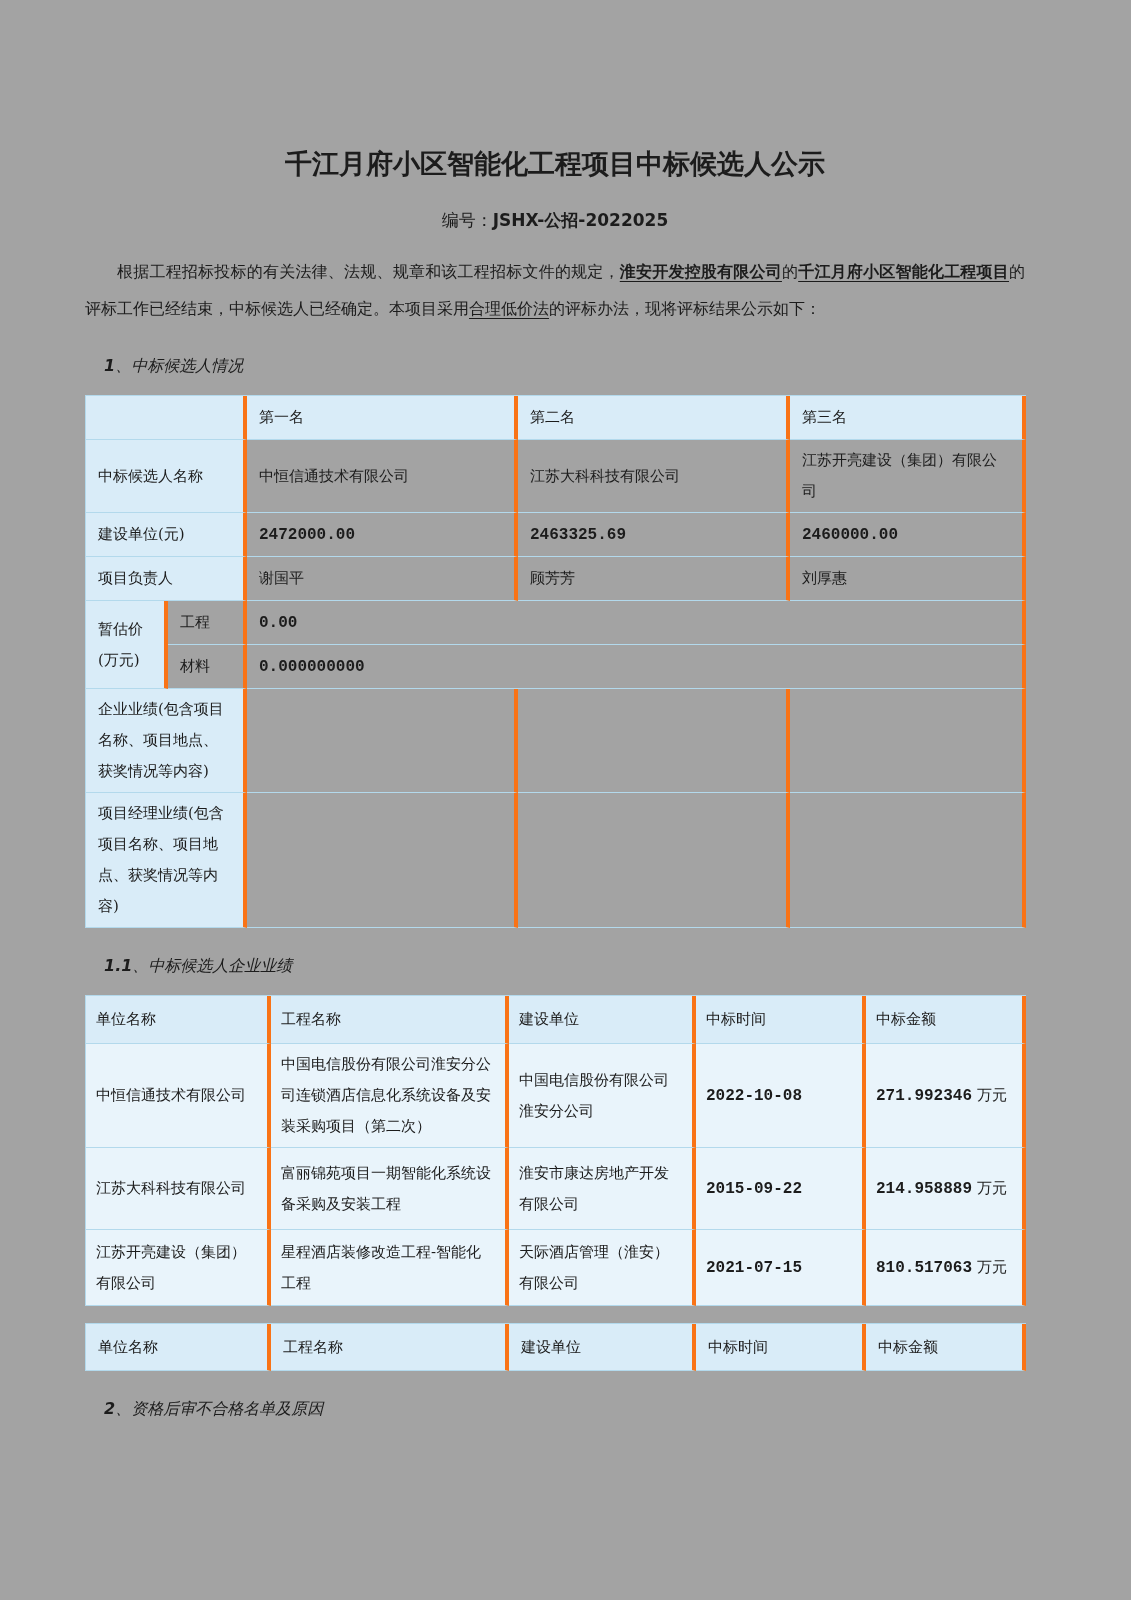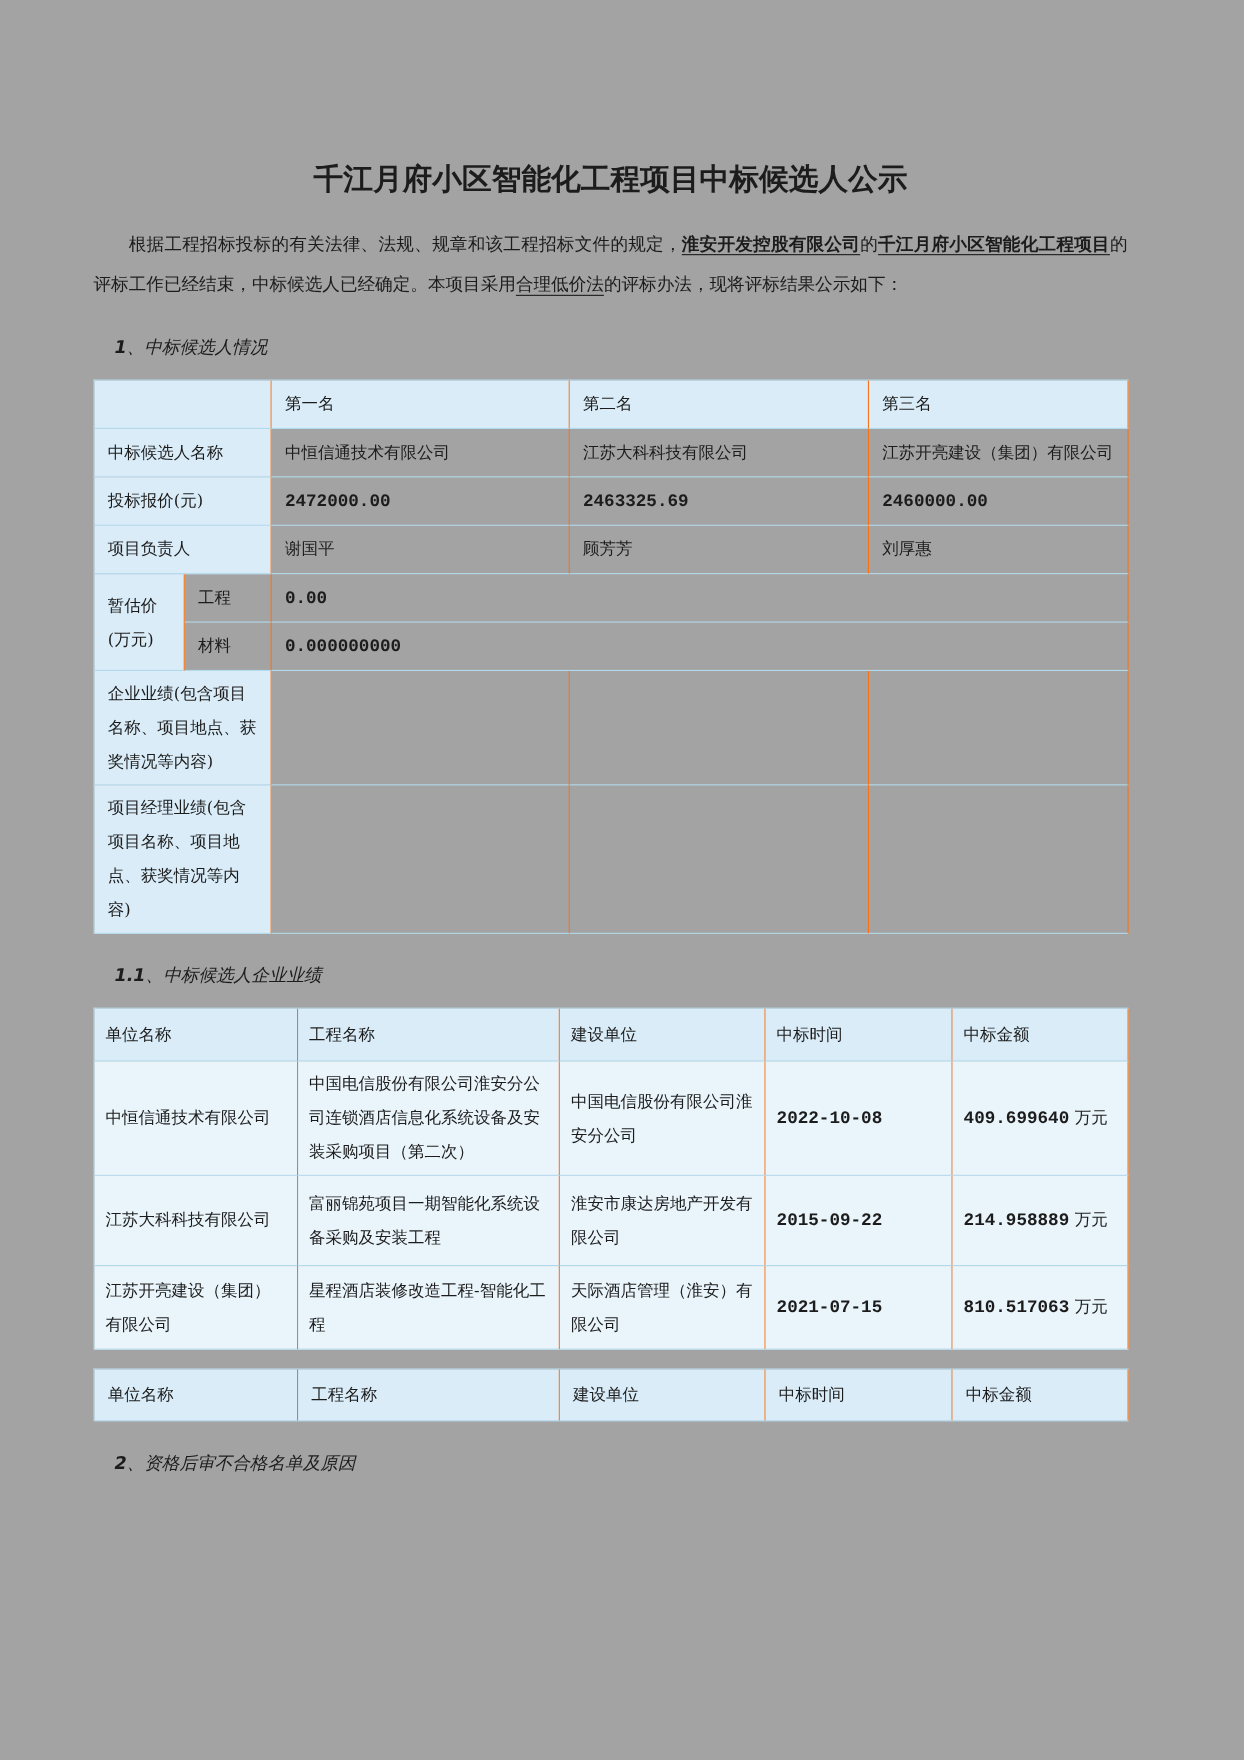--- a/index.html
+++ b/index.html
@@ -54,21 +54,21 @@
   table {
     border-collapse: separate;
     border-spacing: 0;
     width: 940px;
     table-layout: fixed;
     margin-top: 17px;
     border-top: 1px solid #b3d9ec;
     border-left: 1px solid #b3d9ec;
   }
   td {
-    border-right: 1px solid #f97316;
+    border-right: 4px solid #f97316;
     border-bottom: 1px solid #b3d9ec;
     vertical-align: middle;
     text-align: left;
     font-size: 15px;
     line-height: 31px;
     padding: 5px 12px;
     word-break: break-all;
     overflow-wrap: break-word;
     box-sizing: border-box;
   }
@@ -96,20 +96,21 @@
   .t3 tr { height: 47px; }
 </style>
 </head>
 <body>
 
 <div class="page">
   <div class="content">
 
     <h1 class="title">千江月府小区智能化工程项目中标候选人公示</h1>
 
+    <div class="doc-number"><span>编号：</span><span class="code">JSHX-公招-2022025</span></div>
 
     <p class="intro"><span>根据工程招标投标的有关法律、法规、规章和该工程招标文件的规定，</span><span class="uline bold">淮安开发控股有限公司</span><span>的</span><span class="uline bold">千江月府小区智能化工程项目</span><span>的评标工作已经结束，中标候选人已经确定。本项目采用</span><span class="uline">合理低价法</span><span>的评标办法，现将评标结果公示如下：</span></p>
 
     <div class="sec-heading"><span class="num">1</span><span>、中标候选人情况</span></div>
 
     <table class="t1">
       <colgroup>
         <col style="width:82px">
           <col style="width:79px">
           <col style="width:271px">
@@ -123,21 +124,21 @@
         <td class="hdr">第二名</td>
         <td class="hdr">第三名</td>
       </tr>
       <tr>
         <td class="lbl" colspan="2">中标候选人名称</td>
         <td>中恒信通技术有限公司</td>
         <td>江苏大科科技有限公司</td>
         <td>江苏开亮建设（集团）有限公司</td>
       </tr>
       <tr>
-        <td class="lbl" colspan="2">投标报价(元)</td>
+        <td class="lbl" colspan="2">建设单位(元)</td>
         <td><span class="num">2472000.00</span></td>
         <td><span class="num">2463325.69</span></td>
         <td><span class="num">2460000.00</span></td>
       </tr>
       <tr>
         <td class="lbl" colspan="2">项目负责人</td>
         <td>谢国平</td>
         <td>顾芳芳</td>
         <td>刘厚惠</td>
       </tr>
@@ -181,21 +182,21 @@
         <td class="hdr">工程名称</td>
         <td class="hdr">建设单位</td>
         <td class="hdr">中标时间</td>
         <td class="hdr">中标金额</td>
       </tr>
       <tr class="r1">
         <td>中恒信通技术有限公司</td>
         <td>中国电信股份有限公司淮安分公司连锁酒店信息化系统设备及安装采购项目（第二次）</td>
         <td>中国电信股份有限公司淮安分公司</td>
         <td class="nowrap"><span class="num">2022-10-08</span></td>
-        <td class="nowrap"><span class="num">409.699640</span><span class="unit">万元</span></td>
+        <td class="nowrap"><span class="num">271.992346</span><span class="unit">万元</span></td>
       </tr>
       <tr class="r2">
         <td>江苏大科科技有限公司</td>
         <td>富丽锦苑项目一期智能化系统设备采购及安装工程</td>
         <td>淮安市康达房地产开发有限公司</td>
         <td class="nowrap"><span class="num">2015-09-22</span></td>
         <td class="nowrap"><span class="num">214.958889</span><span class="unit">万元</span></td>
       </tr>
       <tr class="r3">
         <td>江苏开亮建设（集团）有限公司</td>

